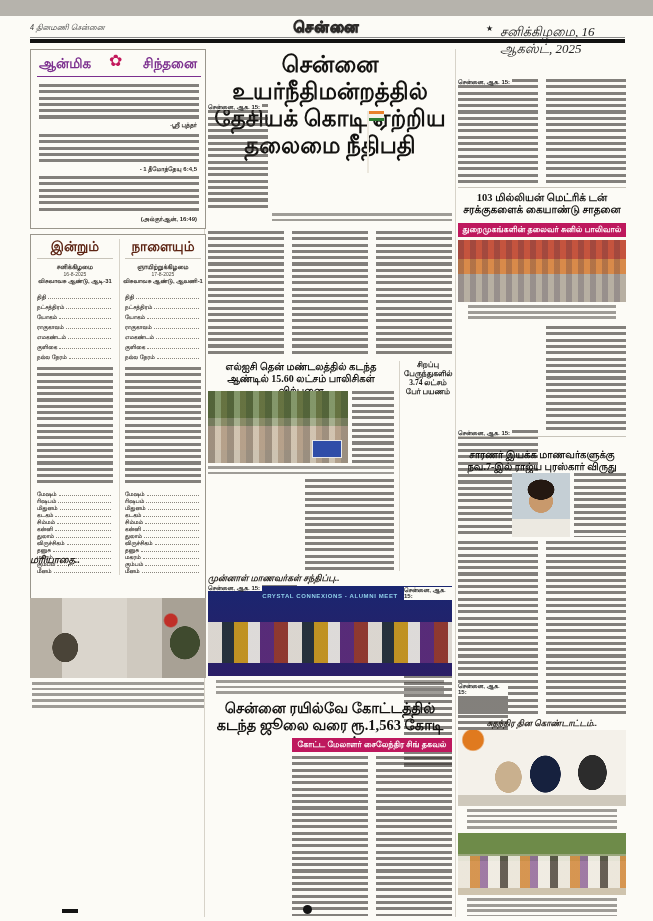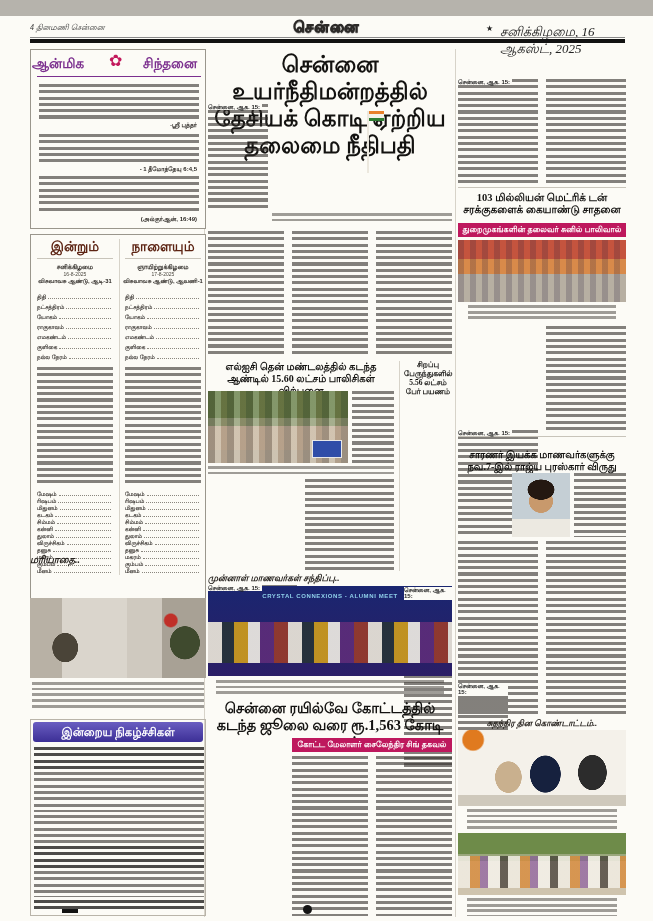--- a/index.html
+++ b/index.html
@@ -85,21 +85,21 @@
   <div class="abs" style="left:30px;top:21px;width:595px;height:1px;background:#8a8a8a"></div>
   <div class="abs" style="left:30px;top:23px;width:595px;height:4px;background:#121212"></div>
 
   <div class="vr" style="left:204px;top:33px;height:868px"></div>
   <div class="vr" style="left:455px;top:33px;height:868px"></div>
 
   <div class="abs" style="left:30px;top:33px;width:176px;height:868px">
 
     <div class="abs box" style="left:0;top:0;width:176px;height:180px">
       <div class="abs" id="spiritual-title" style="left:0;top:6px;width:100%">
-        <span class="w abs" style="left:1px">ஆன்மிக</span>
+        <span class="w abs" style="left:8px">ஆன்மிக</span>
         <span class="abs" style="left:78px;top:-5px;font-size:16px;color:#c2185b">✿</span>
         <span class="w abs" style="right:8px">சிந்தனை</span>
       </div>
       <div class="abs" style="left:6px;top:26px;width:164px;height:1px;background:#7b2f8e"></div>
       <div class="abs sim" style="left:8px;top:34px;width:160px;height:36px"></div>
       <div class="abs" style="right:8px;top:72px;font-size:6px;font-weight:bold;color:#2a2622">-ஸ்ரீ புத்தர்</div>
       <div class="abs sim" style="left:8px;top:84px;width:160px;height:30px"></div>
       <div class="abs" style="right:8px;top:116px;font-size:6px;font-weight:bold;color:#2a2622">- 1 தீமோத்தேயு 6:4,5</div>
       <div class="abs sim" style="left:8px;top:126px;width:160px;height:36px"></div>
       <div class="abs" style="right:8px;top:166px;font-size:6px;font-weight:bold;color:#2a2622">(அல்குர்ஆன், 16:49)</div>
@@ -278,29 +278,20 @@
             <span>மீனம்</span>
             <span class="dots"></span>
           </div>
       </div>
     </div>
 
     <div class="abs lbl" style="left:0;top:505px;font-size:10px">மரியாதை..</div>
     <div class="abs" id="respect-photo" style="left:0;top:549px;width:176px;height:80px"></div>
     <div class="abs cap" style="left:2px;top:633px;width:172px;height:26px"></div>
 
-    <div class="abs" style="left:0;top:670px;width:176px;height:197px;border:1px solid #b9b4a9;padding:0">
-      <div id="events-head" class="abs" style="left:2px;top:2px;width:170px;height:20px">இன்றைய நிகழ்ச்சிகள்</div>
-      <div class="abs simb" style="left:3px;top:27px;width:170px;height:22px"></div>
-      <div class="abs sim" style="left:3px;top:52px;width:170px;height:40px"></div>
-      <div class="abs sim" style="left:3px;top:95px;width:170px;height:28px"></div>
-      <div class="abs simb" style="left:3px;top:126px;width:170px;height:22px"></div>
-      <div class="abs sim" style="left:3px;top:151px;width:170px;height:26px"></div>
-      <div class="abs simb" style="left:3px;top:180px;width:170px;height:13px"></div>
-    </div>
   </div>
 
   <div class="abs" style="left:208px;top:33px;width:244px;height:872px">
 
     <div class="abs hl" style="left:0;top:2px;width:244px;font-size:23px">சென்னை உயர்நீதிமன்றத்தில் தேசியக் கொடி ஏற்றிய தலைமை நீதிபதி</div>
     <div class="abs para sim" style="left:0;top:55px;width:60px;height:106px">
         <span class="dl">சென்னை, ஆக. 15:</span>
       </div>
     <div class="abs" id="main-photo" style="left:64px;top:55px;width:180px;height:106px">
         <div class="pole"></div>
@@ -316,21 +307,21 @@
         <div class="board"></div>
       </div>
     <div class="abs sim" style="left:144px;top:342px;width:42px;height:72px"></div>
     <div class="abs cap" style="left:0;top:417px;width:186px;height:10px"></div>
     <div class="abs para sim" style="left:0;top:430px;width:89px;height:92px">
         <span class="dl">சென்னை, ஆக. 15:</span>
       </div>
     <div class="abs sim" style="left:97px;top:430px;width:89px;height:92px"></div>
 
     <div class="vr" style="left:191px;top:312px;height:210px"></div>
-    <div class="abs hl" style="left:196px;top:312px;width:48px;font-size:7.5px">சிறப்பு பேருந்துகளில் 5.56 லட்சம் பேர் பயணம்</div>
+    <div class="abs hl" style="left:196px;top:312px;width:48px;font-size:7.5px">சிறப்பு பேருந்துகளில் 3.74 லட்சம் பேர் பயணம்</div>
     <div class="abs para sim" style="left:196px;top:340px;width:48px;height:182px">
         <span class="dl">சென்னை, ஆக. 15:</span>
       </div>
 
     <div class="abs lbl" style="left:0;top:524px;font-size:9px">முன்னாள் மாணவர்கள் சந்திப்பு..</div>
     <div class="abs" id="alumni-photo" style="left:0;top:537px;width:244px;height:90px">
         <div class="banner">CRYSTAL CONNEXIONS - ALUMNI MEET</div>
       </div>
     <div class="abs cap" style="left:8px;top:631px;width:228px;height:16px"></div>
 

